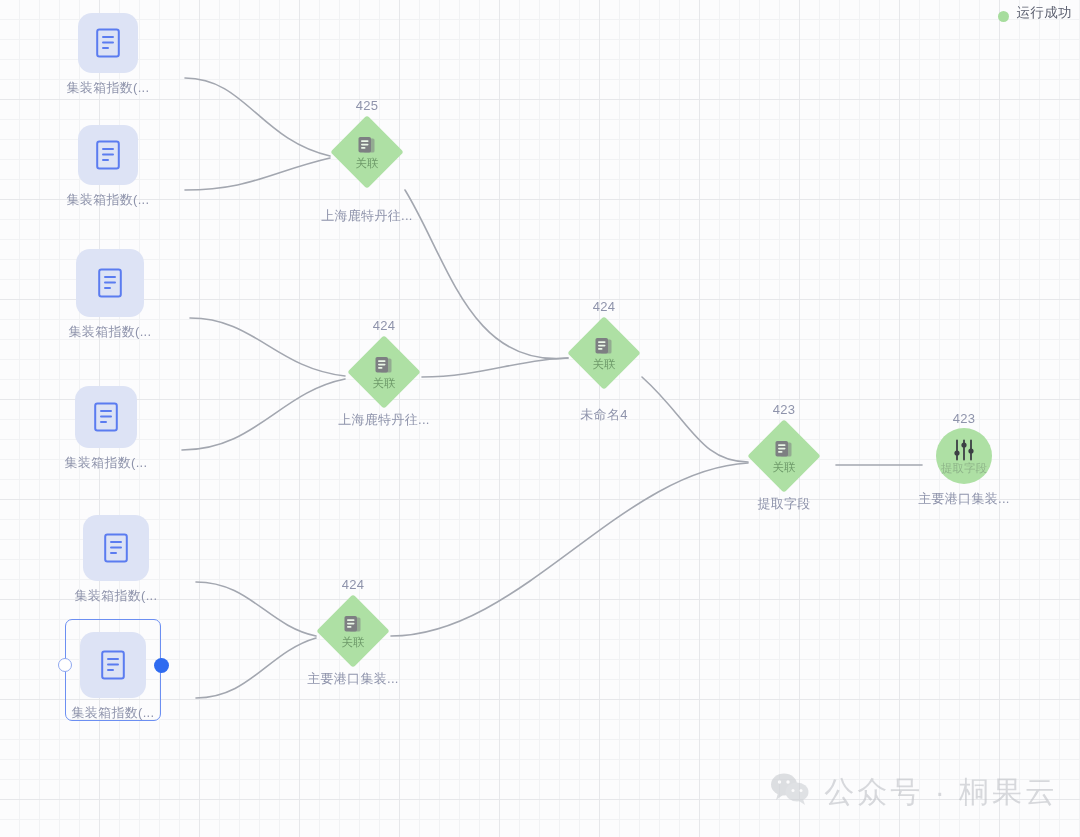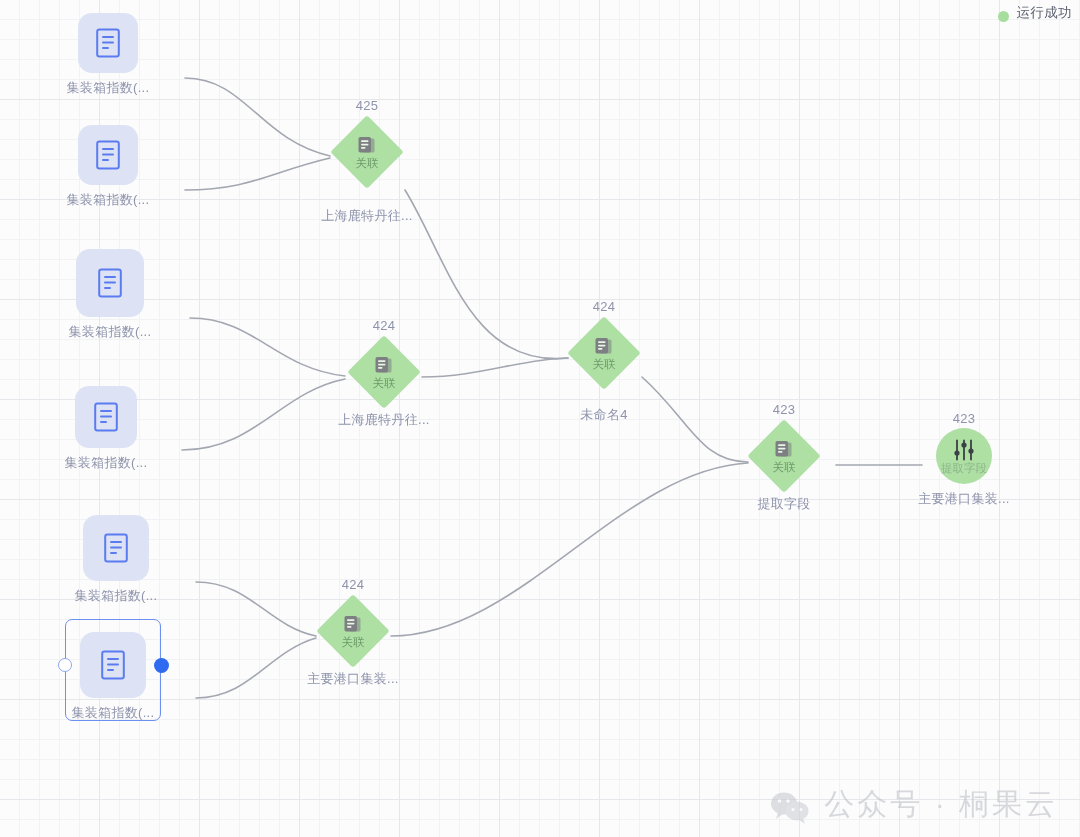--- a/index.html
+++ b/index.html
@@ -179,23 +179,23 @@
   .status-text {
     font-size: 13.5px;
     color: #5c6070;
     letter-spacing: .4px;
   }
 
   
   #watermark {
     position: absolute;
     right: 22px;
-    bottom: 12px;
-    display: flex;
-    align-items: flex-end;
+    bottom: 24px;
+    display: flex;
+    align-items: flex-start;
     gap: 14px;
     opacity: .55;
   }
   .wm-text {
     font-size: 30px;
     color: #b9bcc2;
     letter-spacing: 3px;
   }
   .wm-icon svg { display: block; }
 </style>

